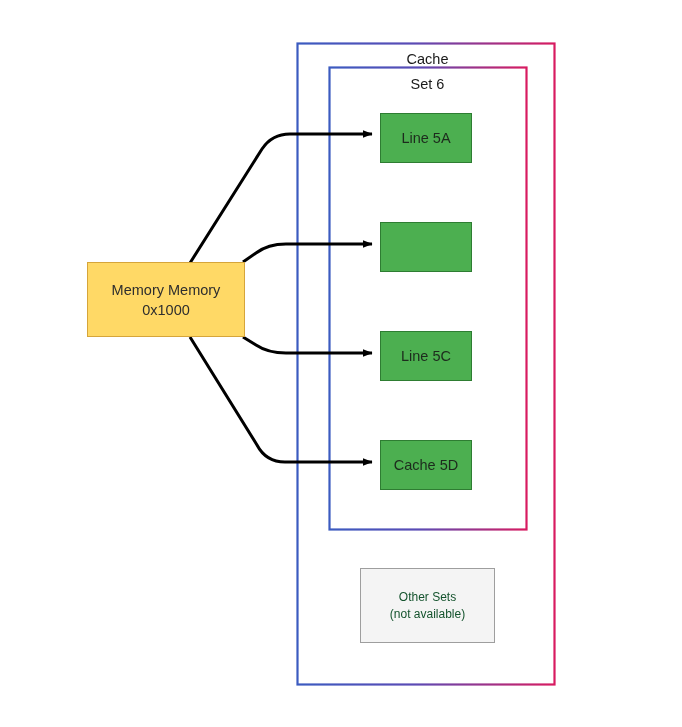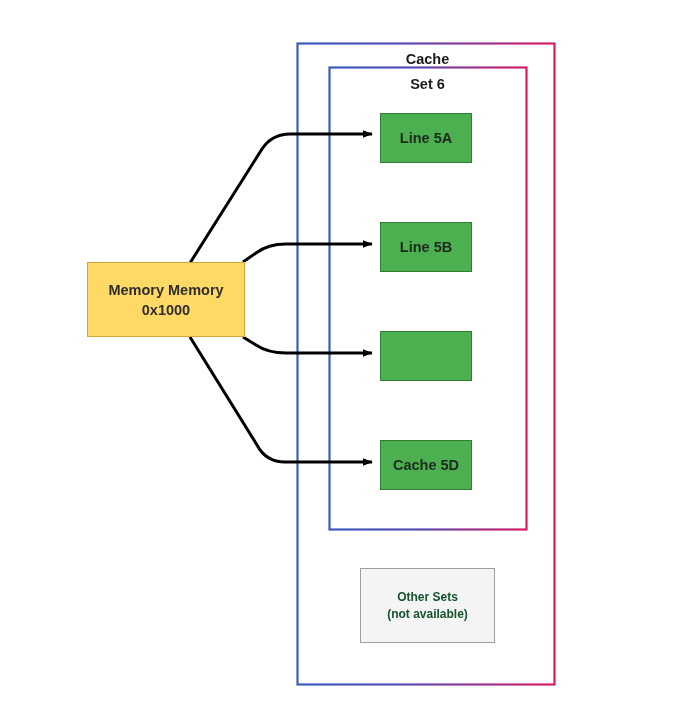--- a/index.html
+++ b/index.html
@@ -13,21 +13,20 @@
     font-family: "Liberation Sans", sans-serif;
     position: relative;
     overflow: hidden;
   }
   #canvas {
     position: absolute;
     left: 0;
     top: 0;
     width: 682px;
     height: 727px;
-    font-weight: bold;
   }
   .diagram-svg {
     position: absolute;
     left: 0;
     top: 0;
     width: 682px;
     height: 727px;
   }
   .node-label {
     position: absolute;
@@ -145,23 +144,23 @@
   <div class="mem-box"></div>
   <div class="node-label mem-text">
     <span>Memory Memory</span>
     <span>0x1000</span>
   </div>
 
   <div class="line-box" style="top:113px"></div>
   <div class="node-label line-text" style="top:113px">Line 5A</div>
 
   <div class="line-box" style="top:222px"></div>
-  <div class="node-label line-text" style="top:222px">Line 5B</div>
 
   <div class="line-box" style="top:331px"></div>
+  <div class="node-label line-text" style="top:331px">Line 5C</div>
 
   <div class="line-box" style="top:440px"></div>
   <div class="node-label line-text" style="top:440px">Cache 5D</div>
 
   <div class="other-box"></div>
   <div class="node-label other-text">
     <span>Other Sets</span>
     <span>(not available)</span>
   </div>
 

